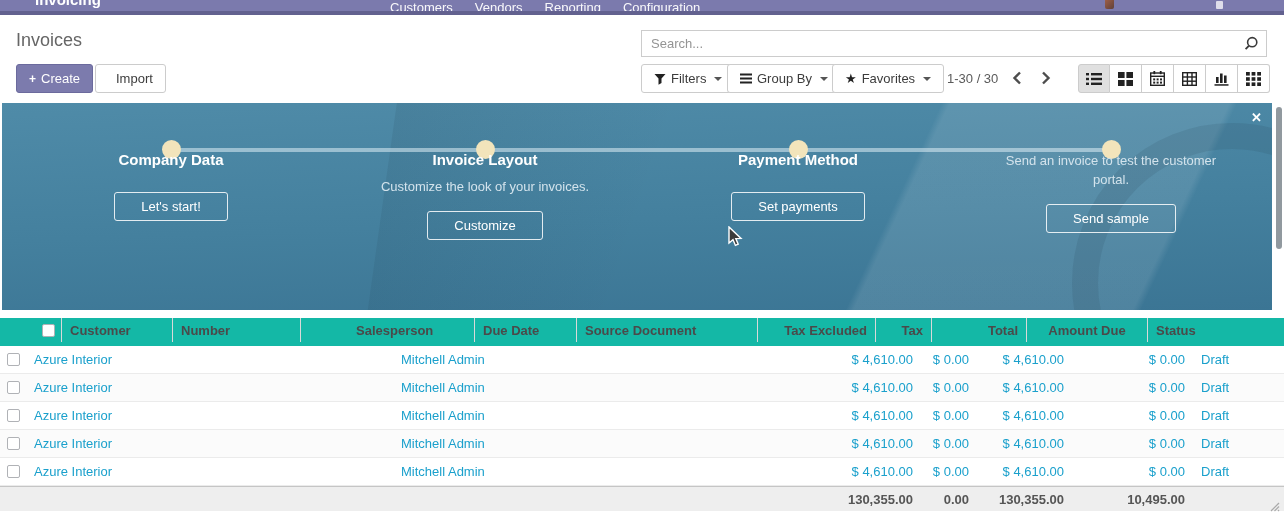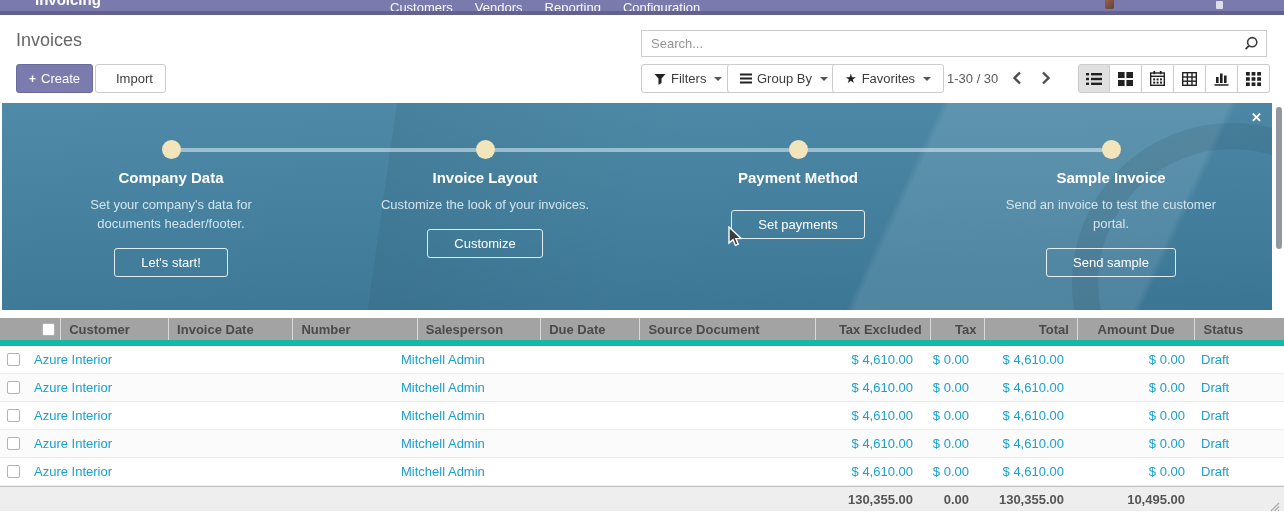--- a/index.html
+++ b/index.html
@@ -59,39 +59,39 @@
     background:linear-gradient(178deg,#4f8ba8 0%, #44809e 55%, #3b7594 100%); }
   #banner .photo1 { position:absolute; top:-40px; right:-60px; width:700px; height:260px;
     background:linear-gradient(115deg, rgba(255,255,255,0) 40%, rgba(255,255,255,.10) 41%, rgba(255,255,255,.10) 75%, rgba(255,255,255,0) 76%); }
   #banner .photo2 { position:absolute; top:20px; right:-120px; width:320px; height:320px;
     border:26px solid rgba(30,60,75,.12); border-radius:50%; }
   #banner .photo3 { position:absolute; top:-30px; left:380px; width:420px; height:300px;
     background:linear-gradient(100deg, rgba(20,45,60,.10) 0%, rgba(20,45,60,0) 60%); transform:rotate(8deg); }
   #prog-line { position:absolute; top:45px; left:169px; width:940px; height:4px;
     background:rgba(222,238,245,.55); border-radius:2px; }
   .dot { position:absolute; top:37px; width:19px; height:19px; border-radius:50%; background:#f2e4bb; }
-  .step { position:absolute; top:66px; width:244px; text-align:center; color:#fff; }
+  .step { position:absolute; top:48px; width:244px; text-align:center; color:#fff; }
   .step h3 { font-size:15px; font-weight:bold; margin-bottom:9px; }
   .step p { font-size:13px; line-height:19px; color:#d3e3ec; margin:0 10px; }
   .step .step-btn { margin-top:15px; display:inline-block; padding:6px 26px;
     border:1px solid rgba(255,255,255,.85); border-radius:3px; color:#fff;
     background:transparent; font-size:13px; cursor:pointer; }
   #banner-close { position:absolute; top:8px; right:10px; color:#fff; font-size:13px;
     font-weight:bold; cursor:pointer; line-height:1; }
   #cursor { position:absolute; top:226px; left:728px; z-index:30; }
 
   #scroll-thumb { position:absolute; top:107px; right:2px; width:6px; height:142px;
     background:rgba(55,70,80,.55); border-radius:3px; z-index:25; }
 
   
   #list { position:absolute; top:318px; left:0; width:1284px; }
   .trow { display:flex; width:1284px; height:28px; align-items:center; }
   .tcell { height:100%; display:flex; align-items:center; padding:0 8px; overflow:hidden; white-space:nowrap; }
   .tcell.right { justify-content:flex-end; }
-  #thead { background:#a3a3a3; border-bottom:6px solid #14b8a6;padding-left:36px; }
+  #thead { background:#14b8a6; border-bottom:4px solid #14b8a6;padding-left:36px; }
   #thead .tcell { font-weight:bold; color:#4a4a4a; border-right:1px solid #d9d9d9; cursor:pointer; }
   #thead .tcell:last-child { border-right:none; }
   .body-row { border-bottom:1px solid #ebebeb; background:#fff; cursor:pointer; }
   .body-row:nth-child(even) { background:#fbfbfb; }
   .cb-cell { justify-content:center; padding:0 !important; }
   .cbx { width:13px; height:13px; border:1px solid #b0b2b6; border-radius:2px; background:#fff; cursor:pointer; }
   .link-text { color:#1aa0cc; }
   #tfoot { background:#eeeeee; border-top:1px solid #c5c5c5; height:25px; }
   #tfoot .tcell { font-weight:bold; color:#555; }
   #resize-handle { position:absolute; right:4px; bottom:4px; }
@@ -233,34 +233,32 @@
   <div class="photo2"></div>
   <div class="photo3"></div>
   <div id="prog-line"></div>
   <div class="dot" style="left:160px;"></div>
   <div class="dot" style="left:474px;"></div>
   <div class="dot" style="left:787px;"></div>
   <div class="dot" style="left:1100px;"></div>
 
   <div class="step" style="left:47px;">
     <h3>Company Data</h3>
-    <p>Set your company's data for documents header/footer.</p>
     <button class="step-btn">Let's start!</button>
   </div>
   <div class="step" style="left:361px;">
     <h3>Invoice Layout</h3>
     <p>Customize the look of your invoices.</p>
     <button class="step-btn">Customize</button>
   </div>
   <div class="step" style="left:674px;">
     <h3>Payment Method</h3>
     <button class="step-btn">Set payments</button>
   </div>
   <div class="step" style="left:987px;">
-    <h3>Sample Invoice</h3>
     <p>Send an invoice to test the customer portal.</p>
     <button class="step-btn">Send sample</button>
   </div>
 
   <div id="banner-close">✕</div>
 </div>
 
 <svg id="cursor" width="15" height="21" viewBox="0 0 15 21">
   <path d="M1 1 L1 17 L5 13.6 L7.4 19.4 L10.2 18.2 L7.8 12.6 L13 12.4 Z" fill="#3c3c3c" stroke="#fff" stroke-width="1.4"></path>
 </svg>
@@ -269,26 +267,23 @@
 
 <div id="list">
   <div id="thead" class="trow">
       <div class="tcell cb-cell" style="width: 26px;">
         <div class="cbx"></div>
       </div>
       <div class="tcell" style="width: 111px;">
         <span>Customer</span>
       </div>
       <div class="tcell" style="width: 128px;">
-        <span>Invoice Date</span>
-      </div>
-      <div class="tcell" style="width: 128px;">
         <span>Number</span>
       </div>
-      <div class="tcell" style="width: 127px;">
+      <div class="tcell" style="width: 127px; margin-left: 47px;">
         <span>Salesperson</span>
       </div>
       <div class="tcell" style="width: 102px;">
         <span>Due Date</span>
       </div>
       <div class="tcell" style="width: 181px;">
         <span>Source Document</span>
       </div>
       <div class="tcell right" style="width: 118px;">
         <span>Tax Excluded</span>

